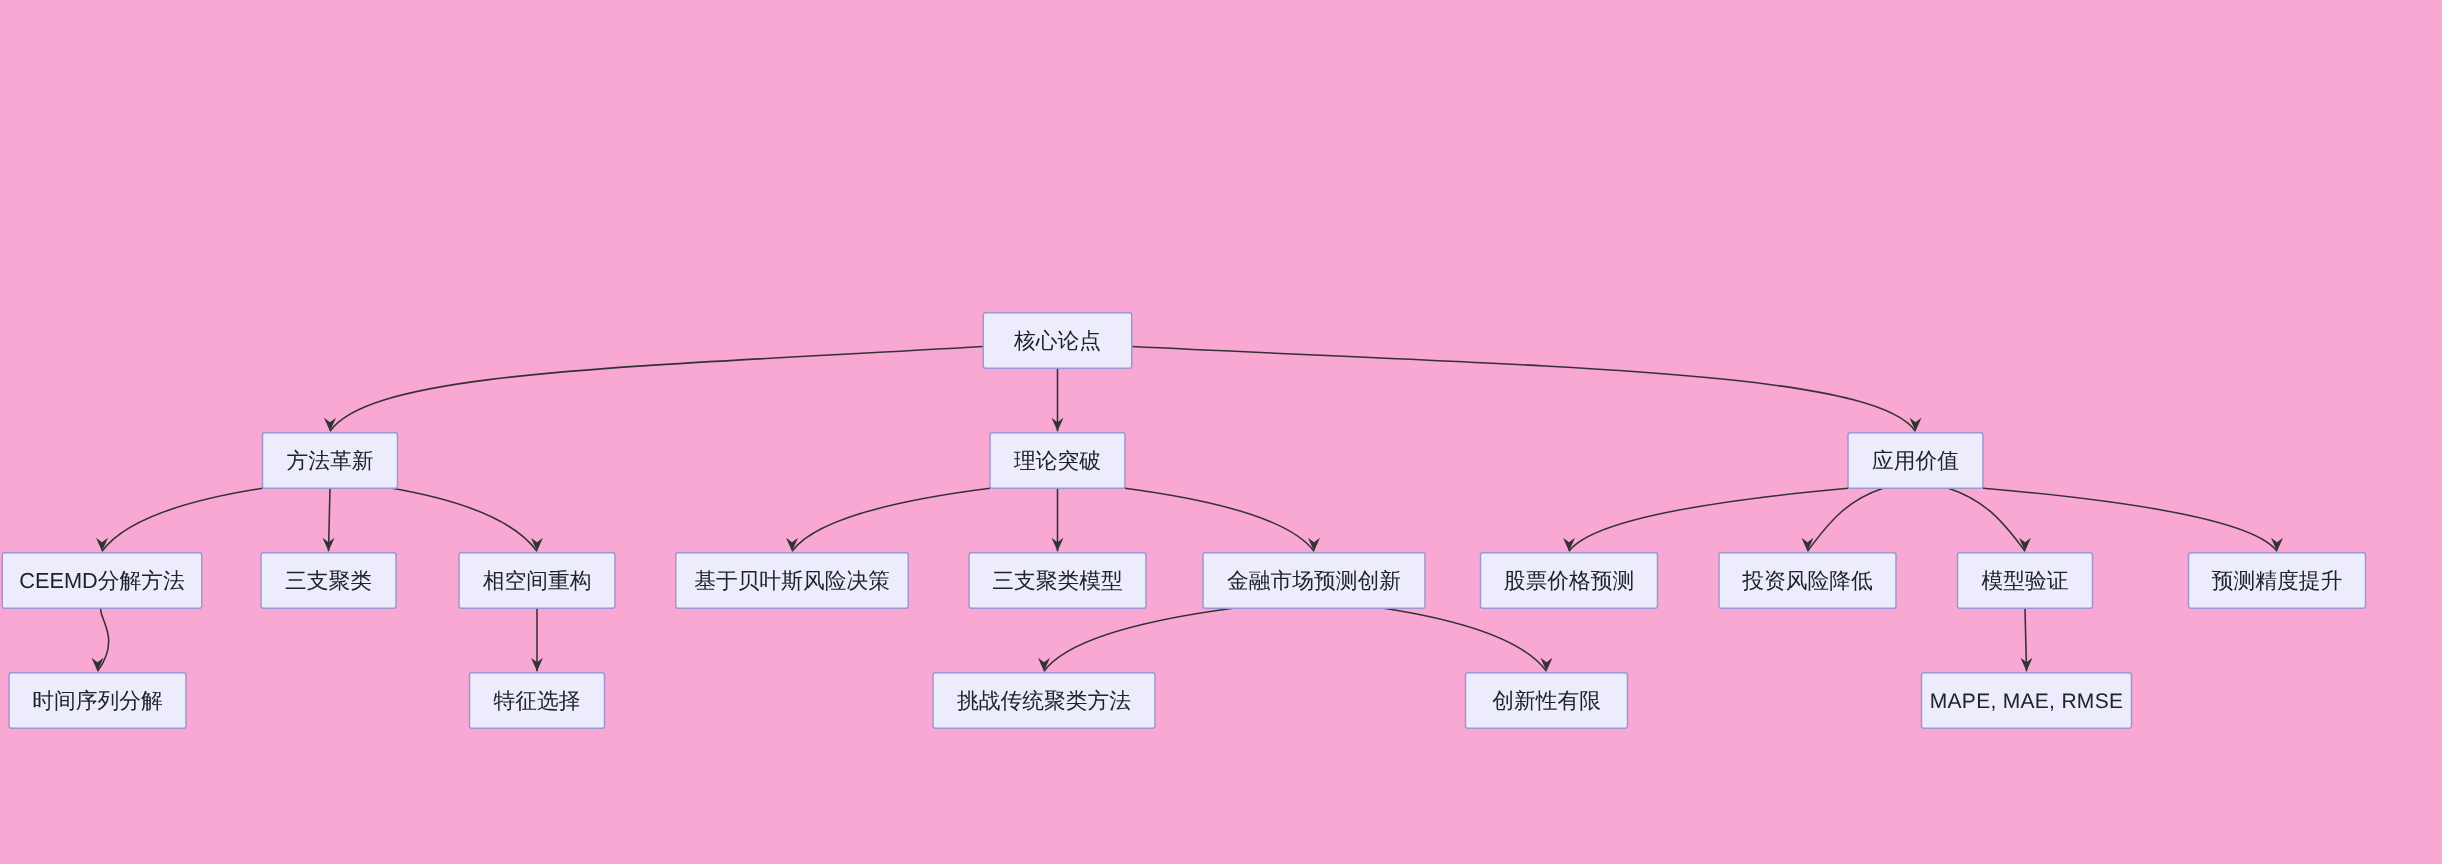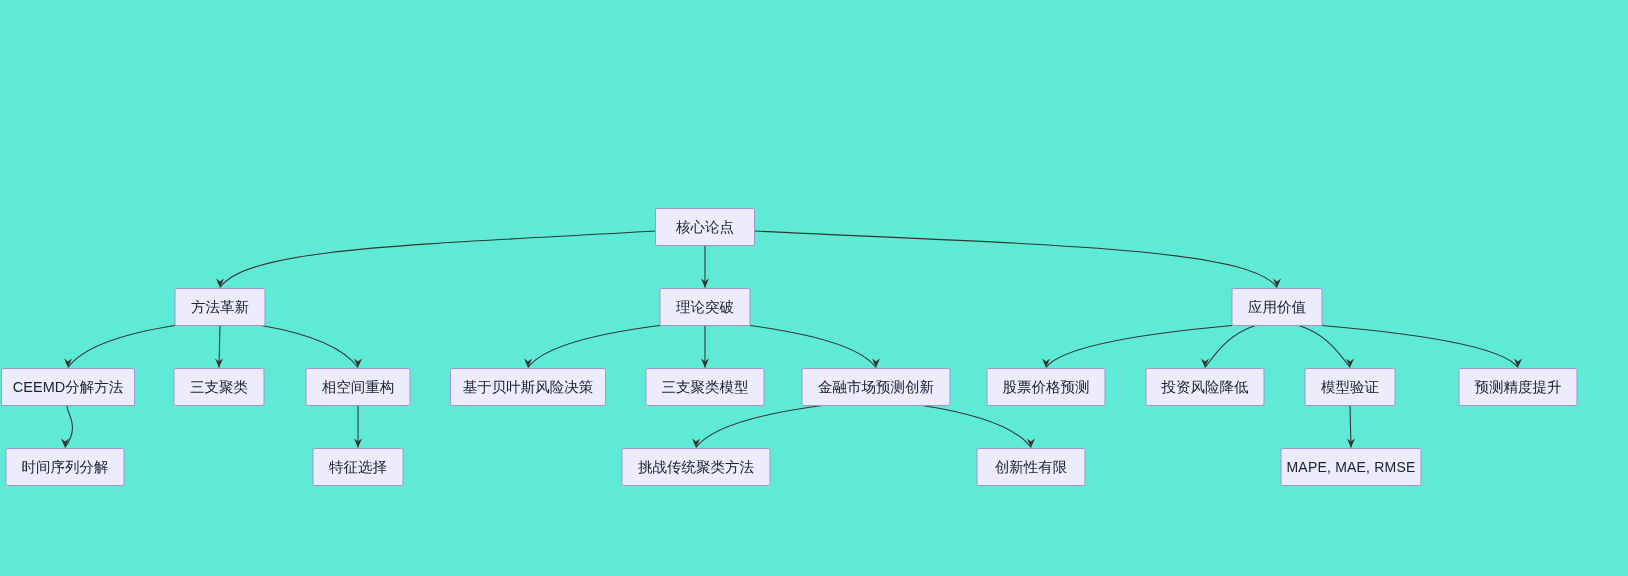--- a/index.html
+++ b/index.html
@@ -10,21 +10,21 @@
   body {
     width: 1628px;
     height: 576px;
     font-family: "Liberation Sans", "DejaVu Sans", sans-serif;
     overflow: hidden;
   }
   #diagram-root {
     position: relative;
     width: 1628px;
     height: 576px;
-    background: #5eead4;
+    background: #f9a8d4;
   }
   svg#flow-svg {
     position: absolute;
     left: 0;
     top: 0;
     width: 1628px;
     height: 576px;
     display: block;
   }
   .node-rect {

